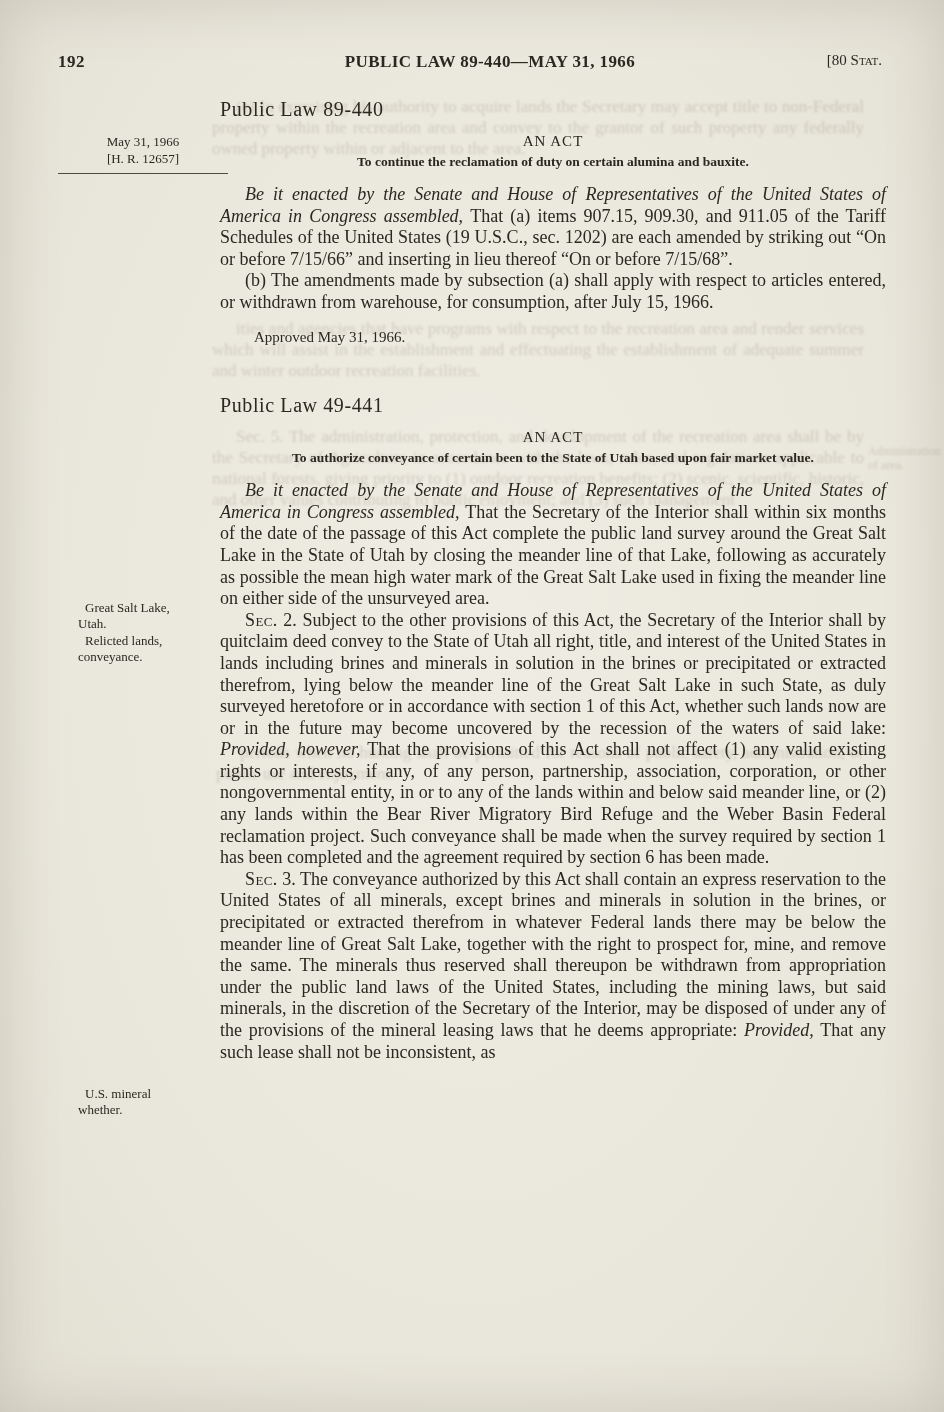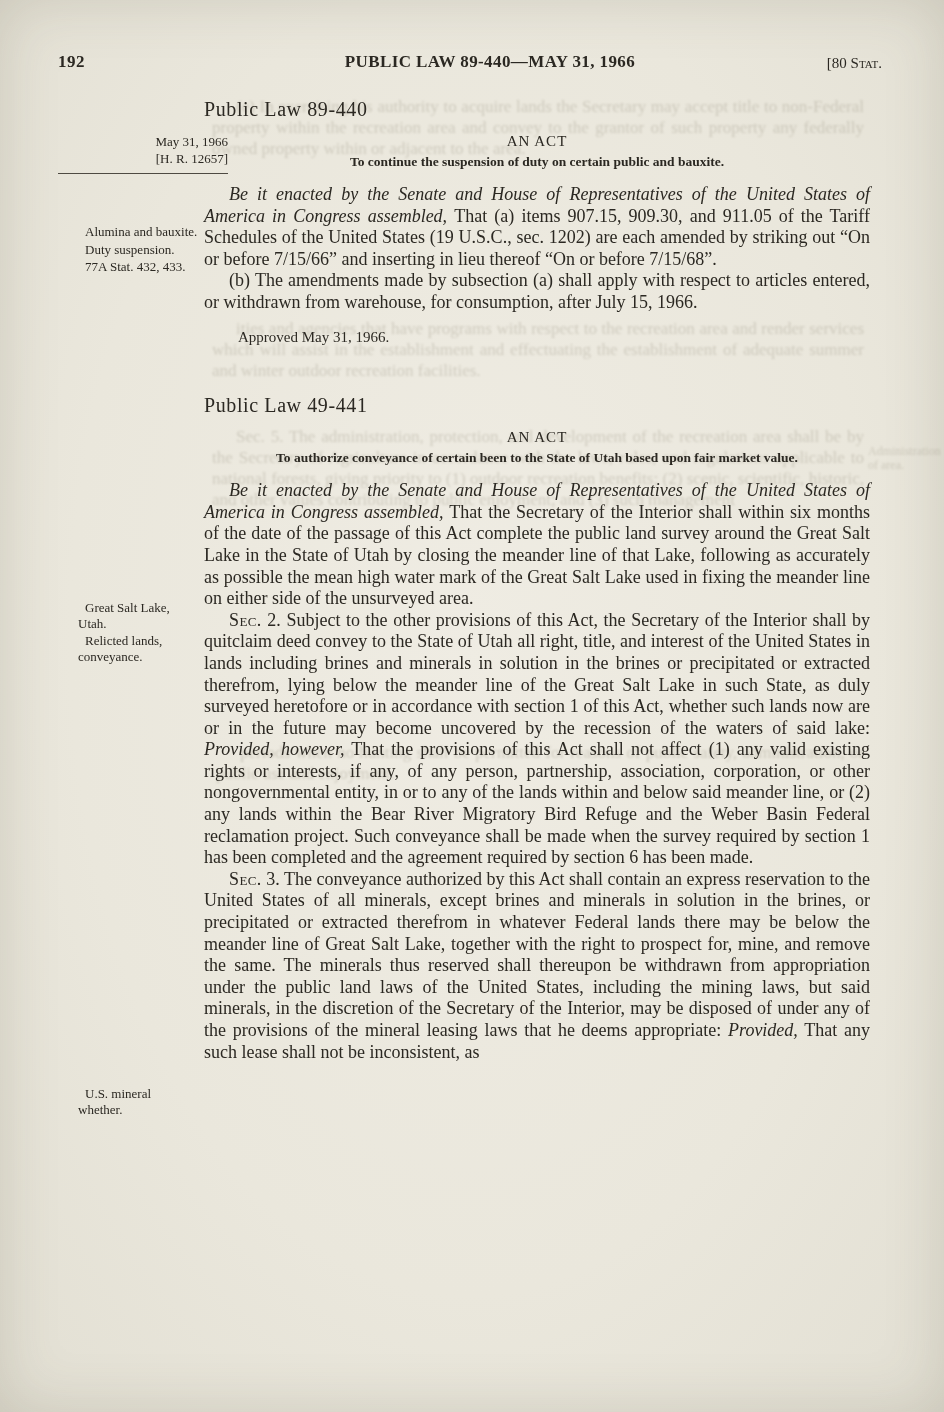--- a/index.html
+++ b/index.html
@@ -20,28 +20,28 @@
     color:#7b7461;
     opacity:.26;
     filter:blur(1.1px);
     font-size:17px;line-height:21px;
     text-align:justify;text-indent:24px;
   }
   .bleed .bleed-margin{font-size:12px;line-height:14px;text-indent:0;text-align:left;}
 
   .running-head{
     position:absolute;top:52px;left:58px;right:62px;z-index:2;
-    display:flex;justify-content:space-between;align-items:flex-end;
+    display:flex;justify-content:space-between;align-items:flex-start;
     font-size:17px;
   }
   .page-num{font-weight:bold;letter-spacing:.5px;}
   .head-title{font-weight:bold;letter-spacing:.4px;position:relative;left:34px;}
   .stat-cite{font-variant:small-caps;font-size:15px;}
 
-  .main-col{position:absolute;left:204px;top:98px;width:666px;z-index:2;}
+  .main-col{position:absolute;left:220px;top:98px;width:666px;z-index:2;}
 
   .law-title{
     font-size:20px;font-weight:400;letter-spacing:.6px;margin:0 0 4px 0;
   }
   .an-act{text-align:center;font-size:15px;letter-spacing:1px;margin:12px 0 3px;}
   .act-subtitle{
     text-align:center;font-size:13.5px;font-weight:bold;line-height:17px;
     margin:2px 30px 14px;
   }
   .body-p{
@@ -49,21 +49,21 @@
     text-align:justify;text-indent:25px;
   }
   .approved{font-size:15px;line-height:21.6px;margin:13px 0 0;text-indent:34px;}
   .law2{margin-top:46px;}
 
   .seg-italic{font-style:italic;}
   .seg-smallcaps{font-variant:small-caps;letter-spacing:.4px;}
 
   .date-note{
     position:absolute;left:58px;width:170px;z-index:2;
-    text-align:right;font-size:13px;line-height:16.5px;
+    text-align:center;font-size:13px;line-height:16.5px;
     padding-bottom:6px;border-bottom:1px solid #4e4a42;
   }
   .margin-note{
     position:absolute;left:78px;width:120px;z-index:2;
     font-size:13px;line-height:15.5px;
   }
   .margin-note p{margin:0 0 2px;text-indent:7px;}
 </style>
 </head>
 <body>
@@ -81,40 +81,35 @@
   <header class="running-head">
     <span class="page-num">192</span>
     <span class="head-title">PUBLIC LAW 89-440—MAY 31, 1966</span>
     <span class="stat-cite">[80 Stat.</span>
   </header>
 
   <div class="date-note" style="top:134px;">
     <div>May 31, 1966</div>
     <div>[H. R. 12657]</div>
   </div>
-  <div class="margin-note" style="top:224px;">
-    <p>Alumina and bauxite.</p>
-    <p>Duty suspension.</p>
-    <p>77A Stat. 432, 433.</p>
-  </div>
 
   <div class="margin-note" style="top:600px;">
     <p>Great Salt Lake, Utah.</p>
     <p>Relicted lands, conveyance.</p>
   </div>
   <div class="margin-note" style="top:1086px;">
     <p>U.S. mineral whether.</p>
   </div>
 
   <main class="main-col">
 
     <section>
       <h2 class="law-title">Public Law 89-440</h2>
       <div class="an-act">AN ACT</div>
-      <div class="act-subtitle">To continue the suspension of duty on certain public and bauxite.</div>
+      <div class="act-subtitle">To continue the reclamation of duty on certain alumina and bauxite.</div>
       <p class="body-p"><span class="seg-italic">Be it enacted by the Senate and House of Representatives of the United States of America in Congress assembled, </span><span>That (a) items 907.15, 909.30, and 911.05 of the Tariff Schedules of the United States (19 U.S.C., sec. 1202) are each amended by striking out “On or before 7/15/66” and inserting in lieu thereof “On or before 7/15/68”.</span></p>
       <p class="body-p"><span>(b) The amendments made by subsection (a) shall apply with respect to articles entered, or withdrawn from warehouse, for consumption, after July 15, 1966.</span></p>
       <p class="approved">Approved May 31, 1966.</p>
     </section>
 
     <section class="law2">
       <h2 class="law-title">Public Law 49-441</h2>
       <div class="an-act">AN ACT</div>
       <div class="act-subtitle">To authorize conveyance of certain been to the State of Utah based upon fair market value.</div>
       <p class="body-p"><span class="seg-italic">Be it enacted by the Senate and House of Representatives of the United States of America in Congress assembled, </span><span>That the Secretary of the Interior shall within six months of the date of the passage of this Act complete the public land survey around the Great Salt Lake in the State of Utah by closing the meander line of that Lake, following as accurately as possible the mean high water mark of the Great Salt Lake used in fixing the meander line on either side of the unsurveyed area.</span></p>

